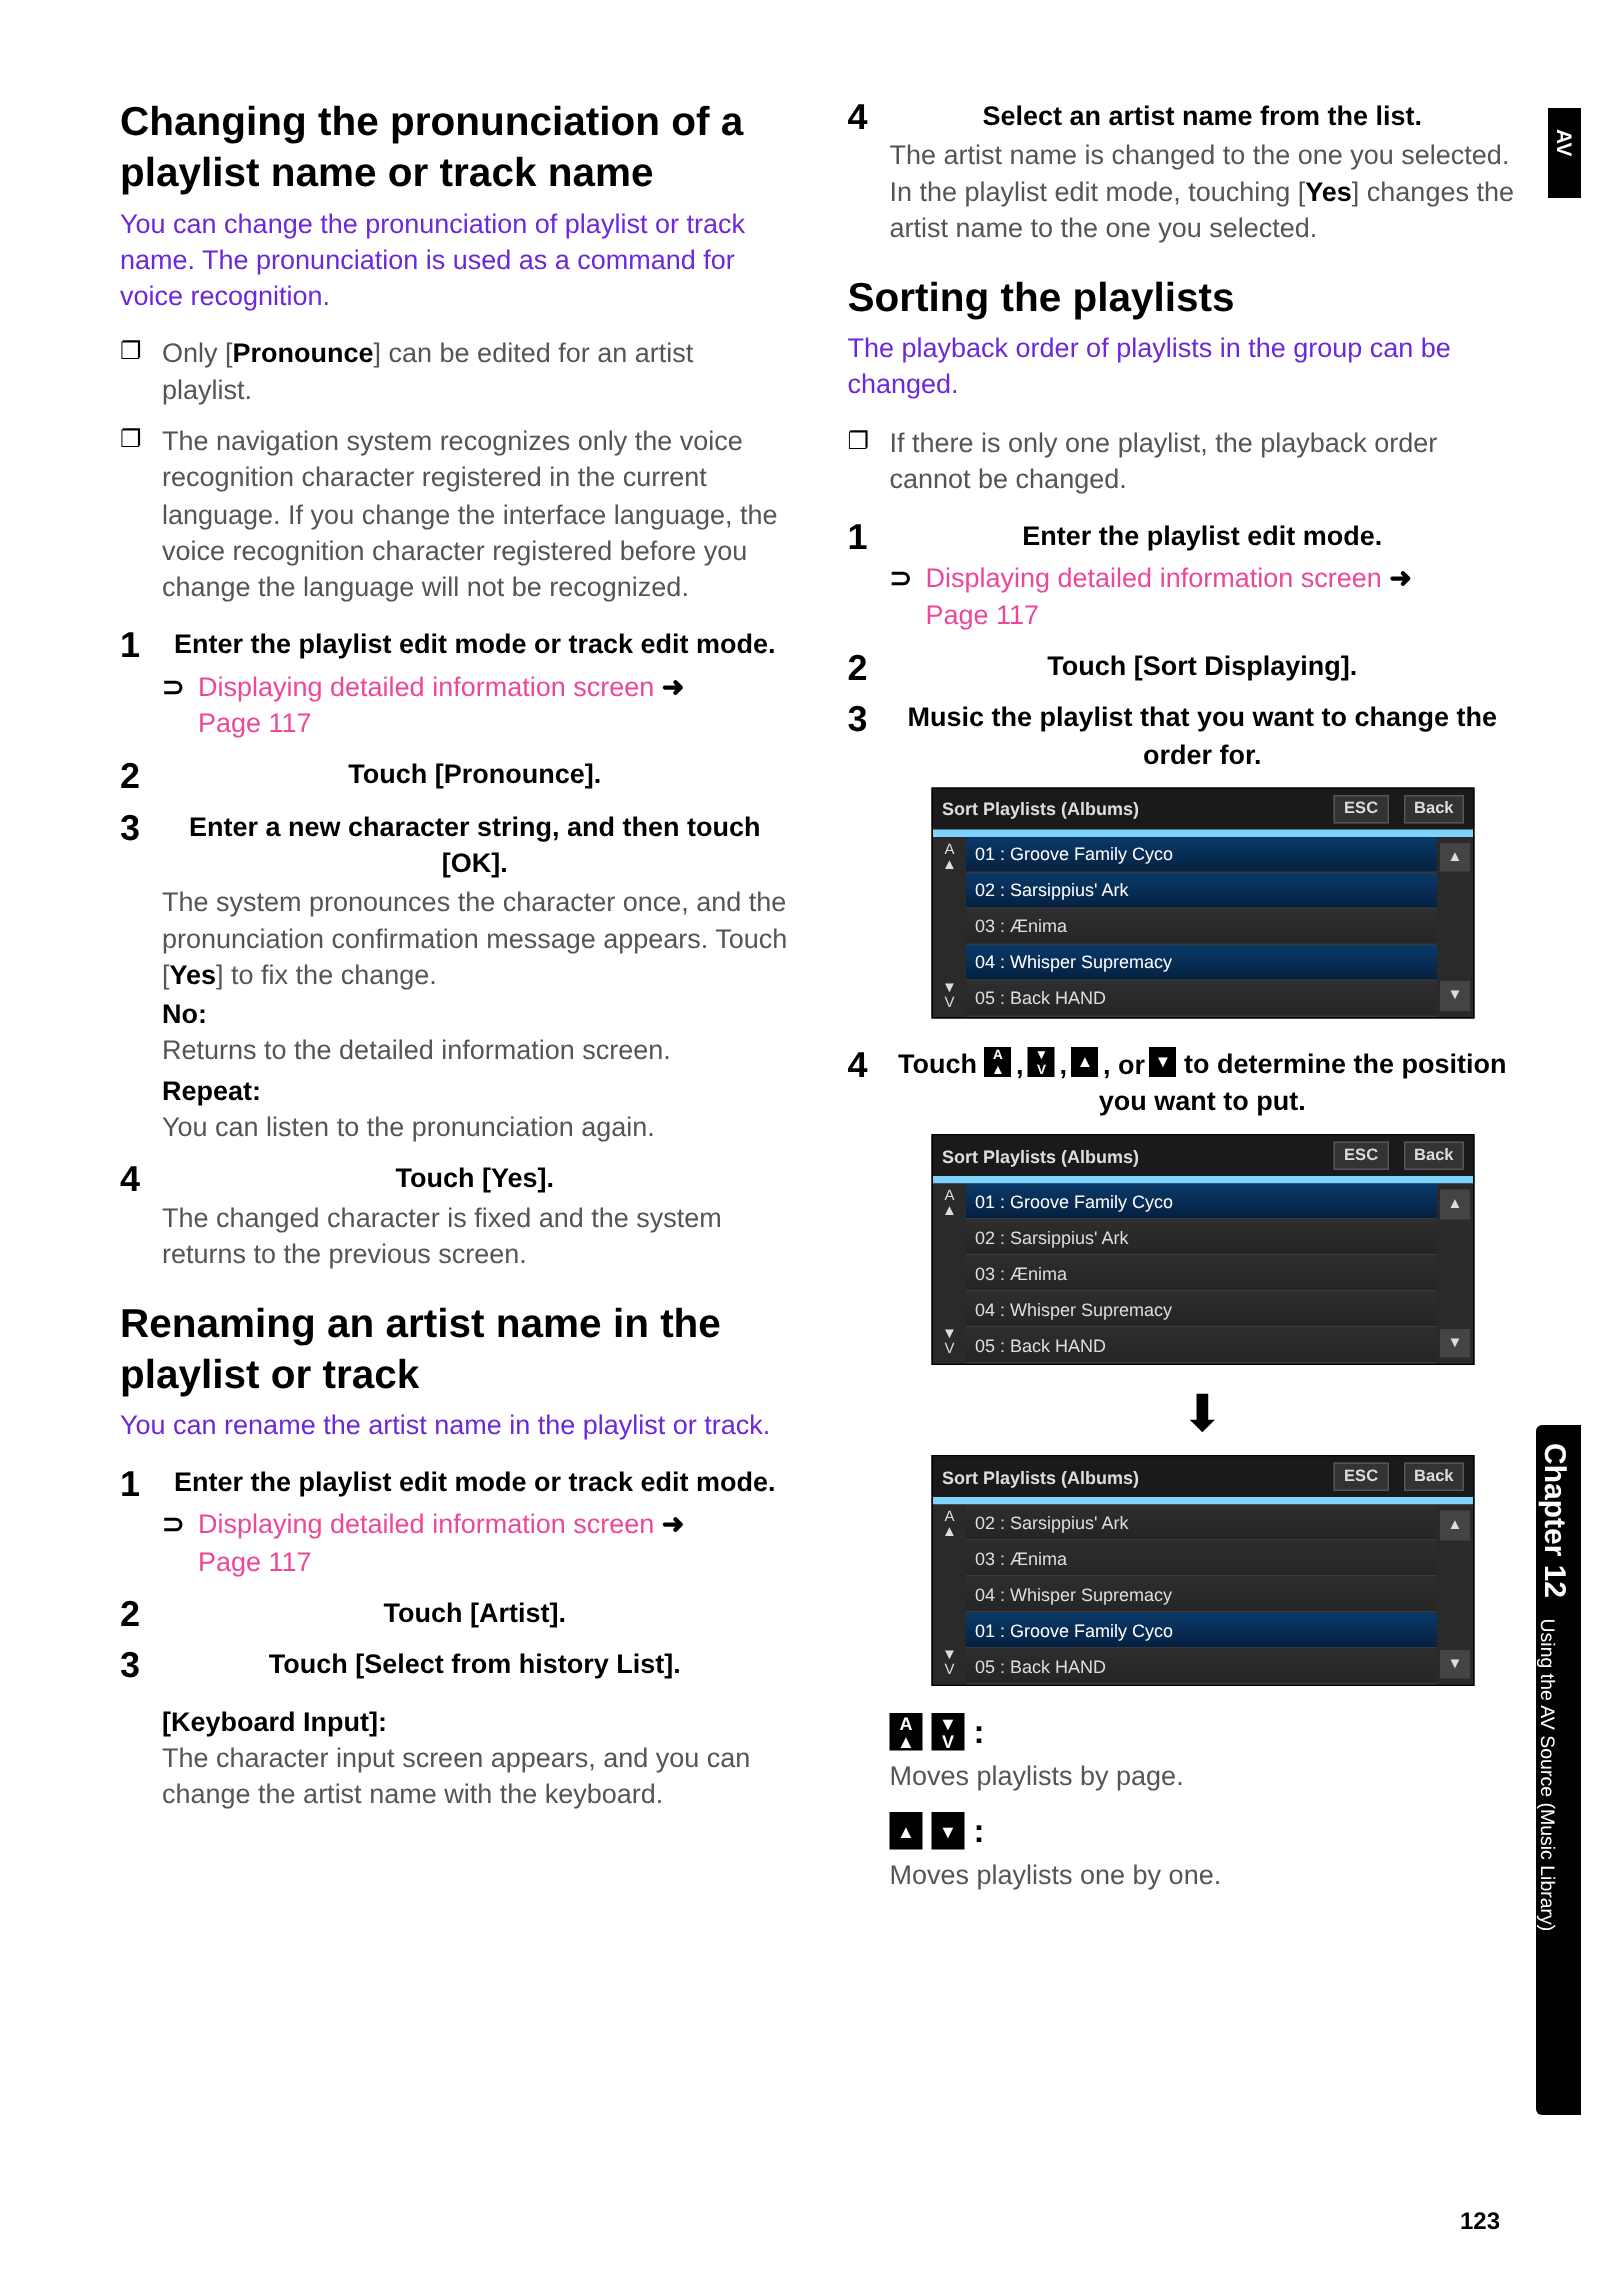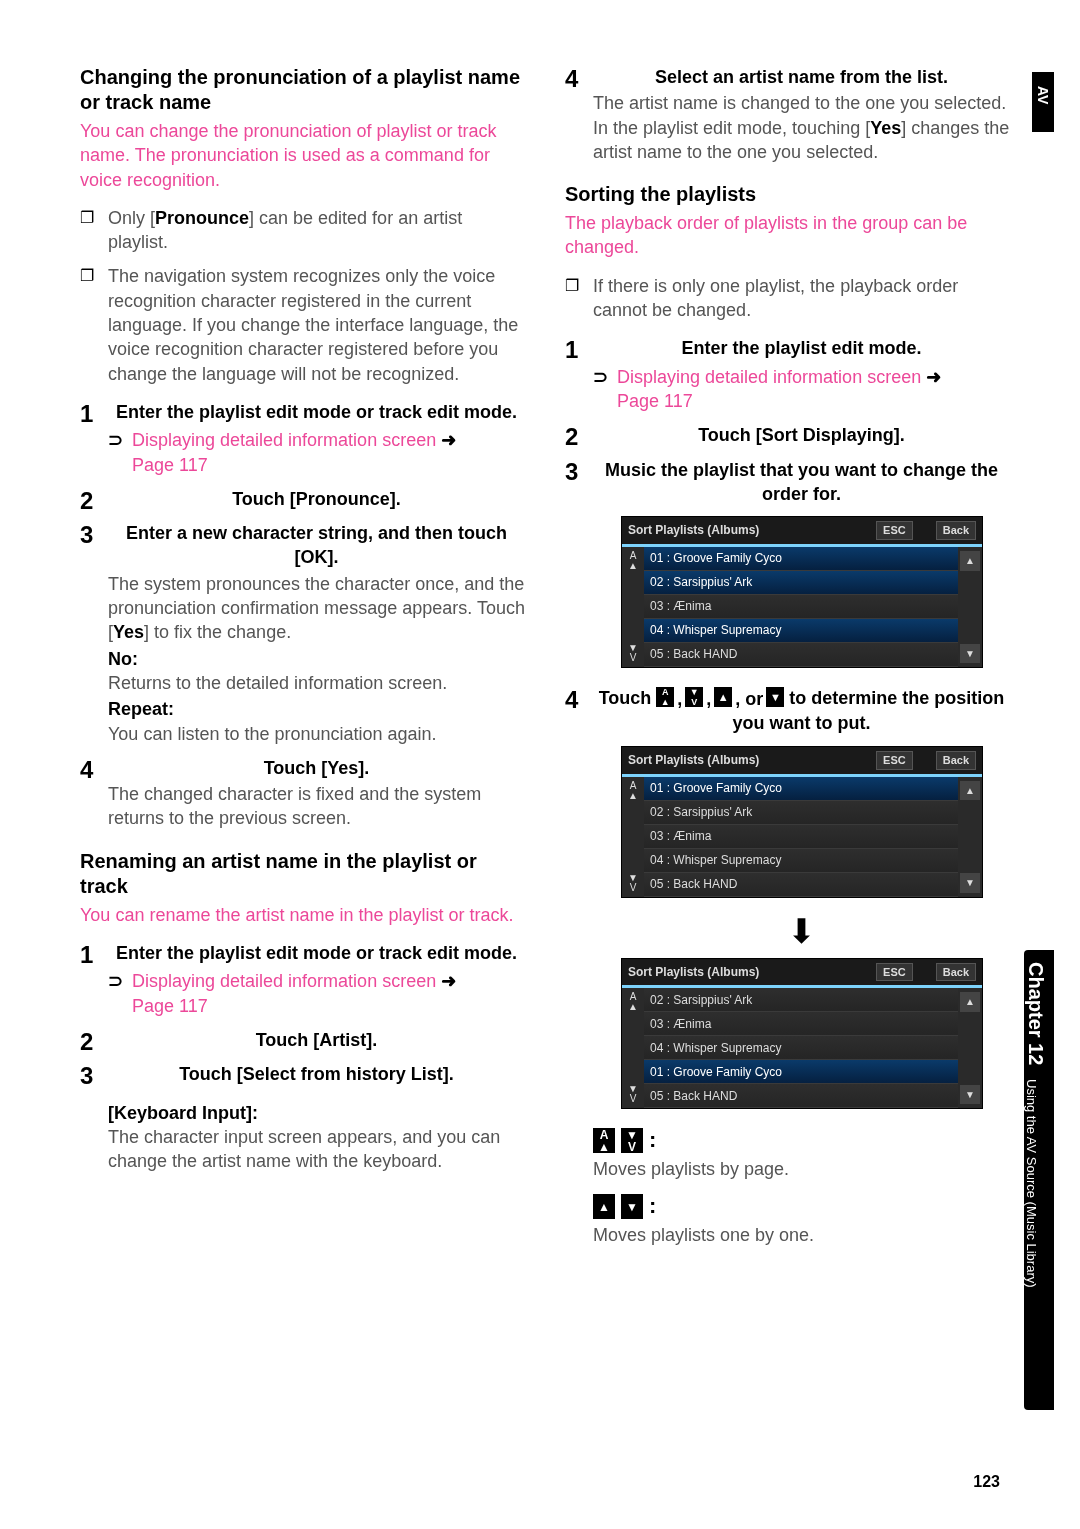--- a/index.html
+++ b/index.html
@@ -21,28 +21,28 @@
     display: flex;
     gap: 40px;
   }
   .col {
     flex: 1;
     min-width: 0;
     font-size: 18px;
     line-height: 1.35;
   }
   h3.section {
-    font-size: 20px;
+    font-size: 27px;
     font-weight: bold;
     margin: 0 0 4px 0;
     line-height: 1.25;
   }
   p.body {
     margin: 0 0 14px 0;
-    color: #ec4899;
+    color: #6d28d9;
   }
   ul.notes {
     list-style: none;
     padding: 0;
     margin: 0 0 14px 0;
   }
   ul.notes > li {
     position: relative;
     padding-left: 28px;
     margin-bottom: 10px;
@@ -121,27 +121,27 @@
     margin: 10px 0 16px 28px;
     font-size: 12px;
     color: #ddd;
     position: relative;
   }
   .ss-header {
     display: flex;
     justify-content: space-between;
     align-items: center;
     padding: 4px 6px;
-    border-bottom: 3px solid #7dd3fc;
+    border-bottom: 5px solid #7dd3fc;
     background: #1a1a1a;
     font-weight: bold;
   }
   .ss-header .right {
     display: flex;
-    gap: 23px;
+    gap: 10px;
   }
   .ss-btn {
     background: #333;
     border: 1px solid #555;
     padding: 1px 6px;
     font-size: 11px;
   }
   .ss-body {
     display: flex;
     height: 120px;

